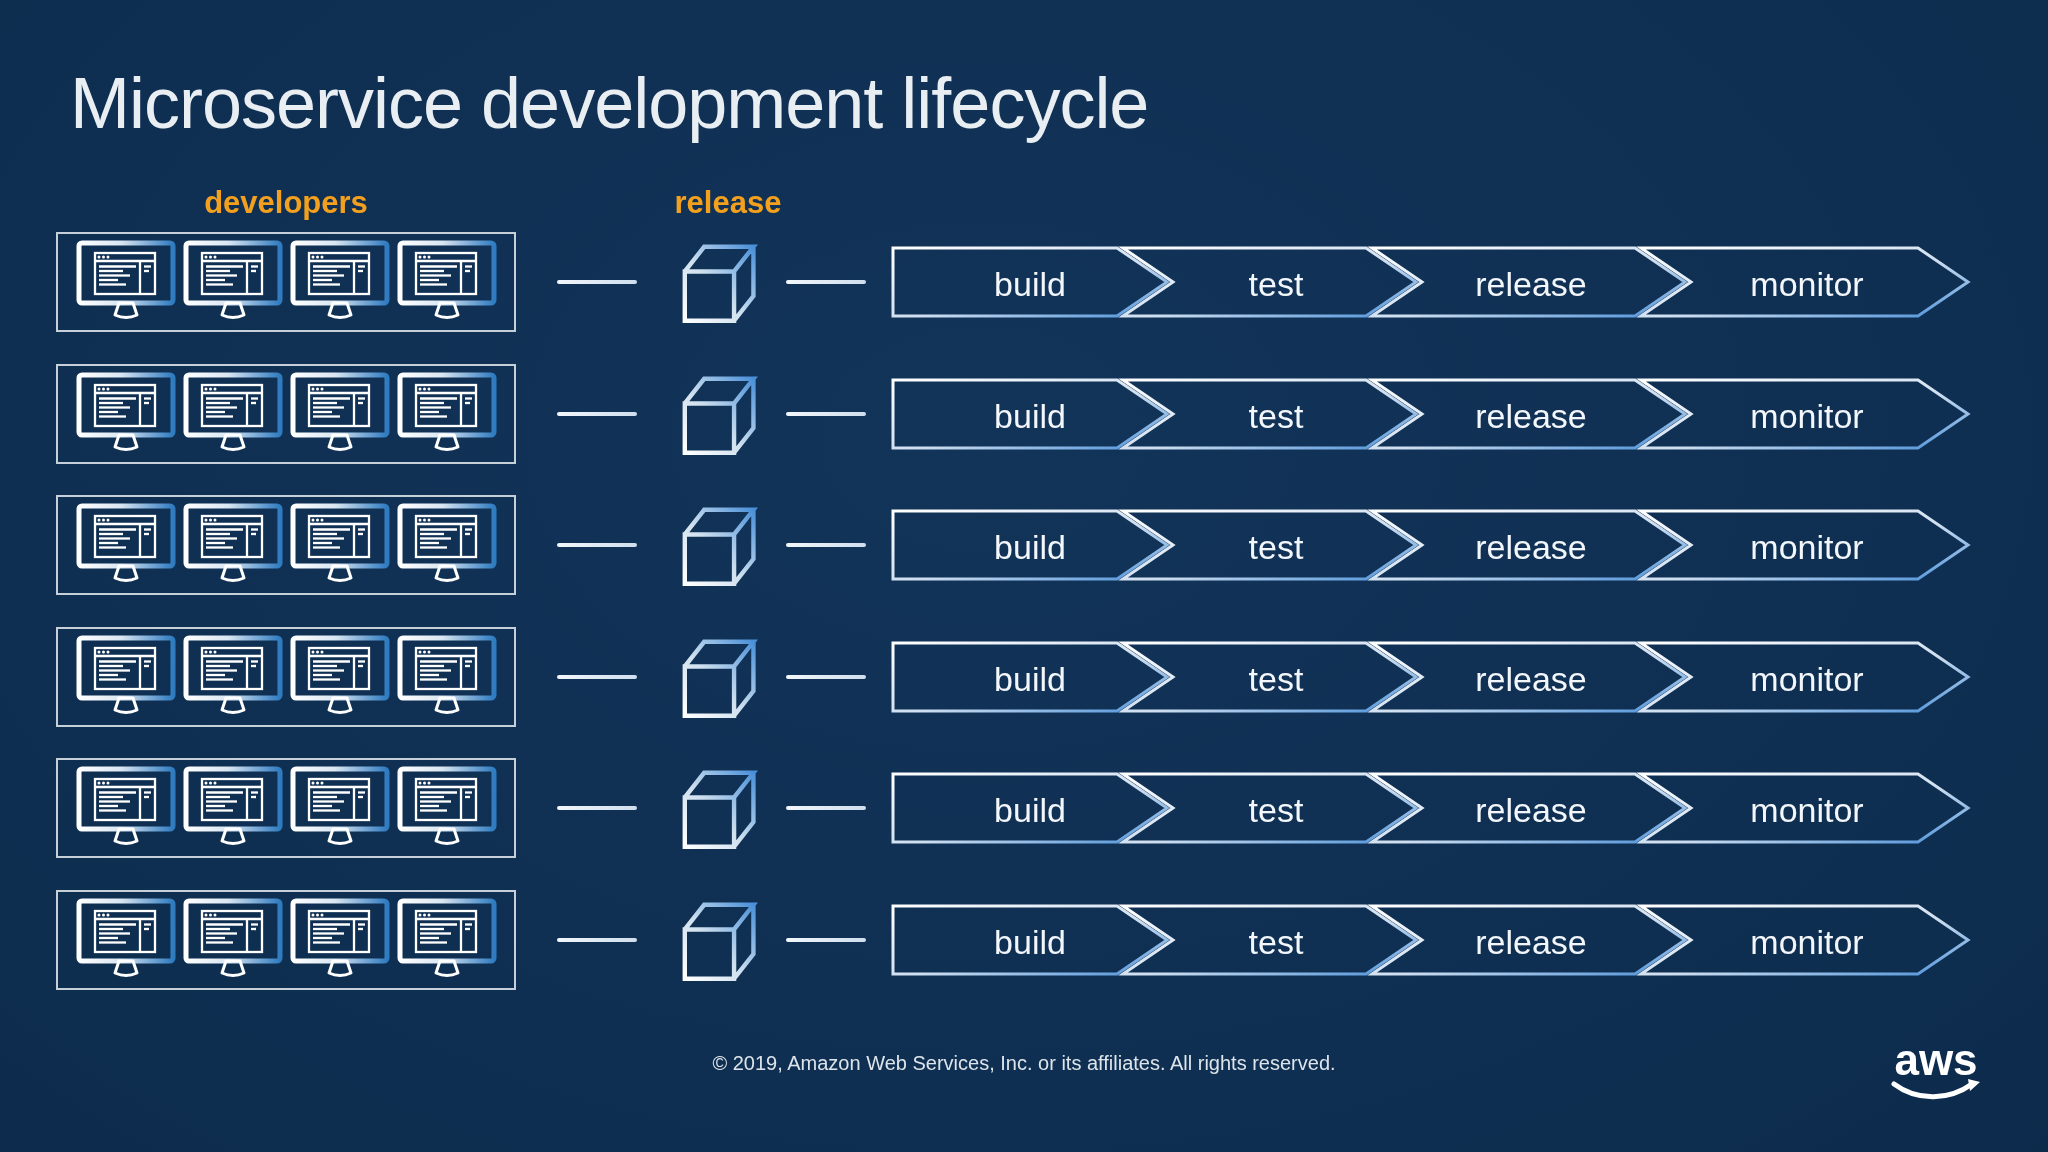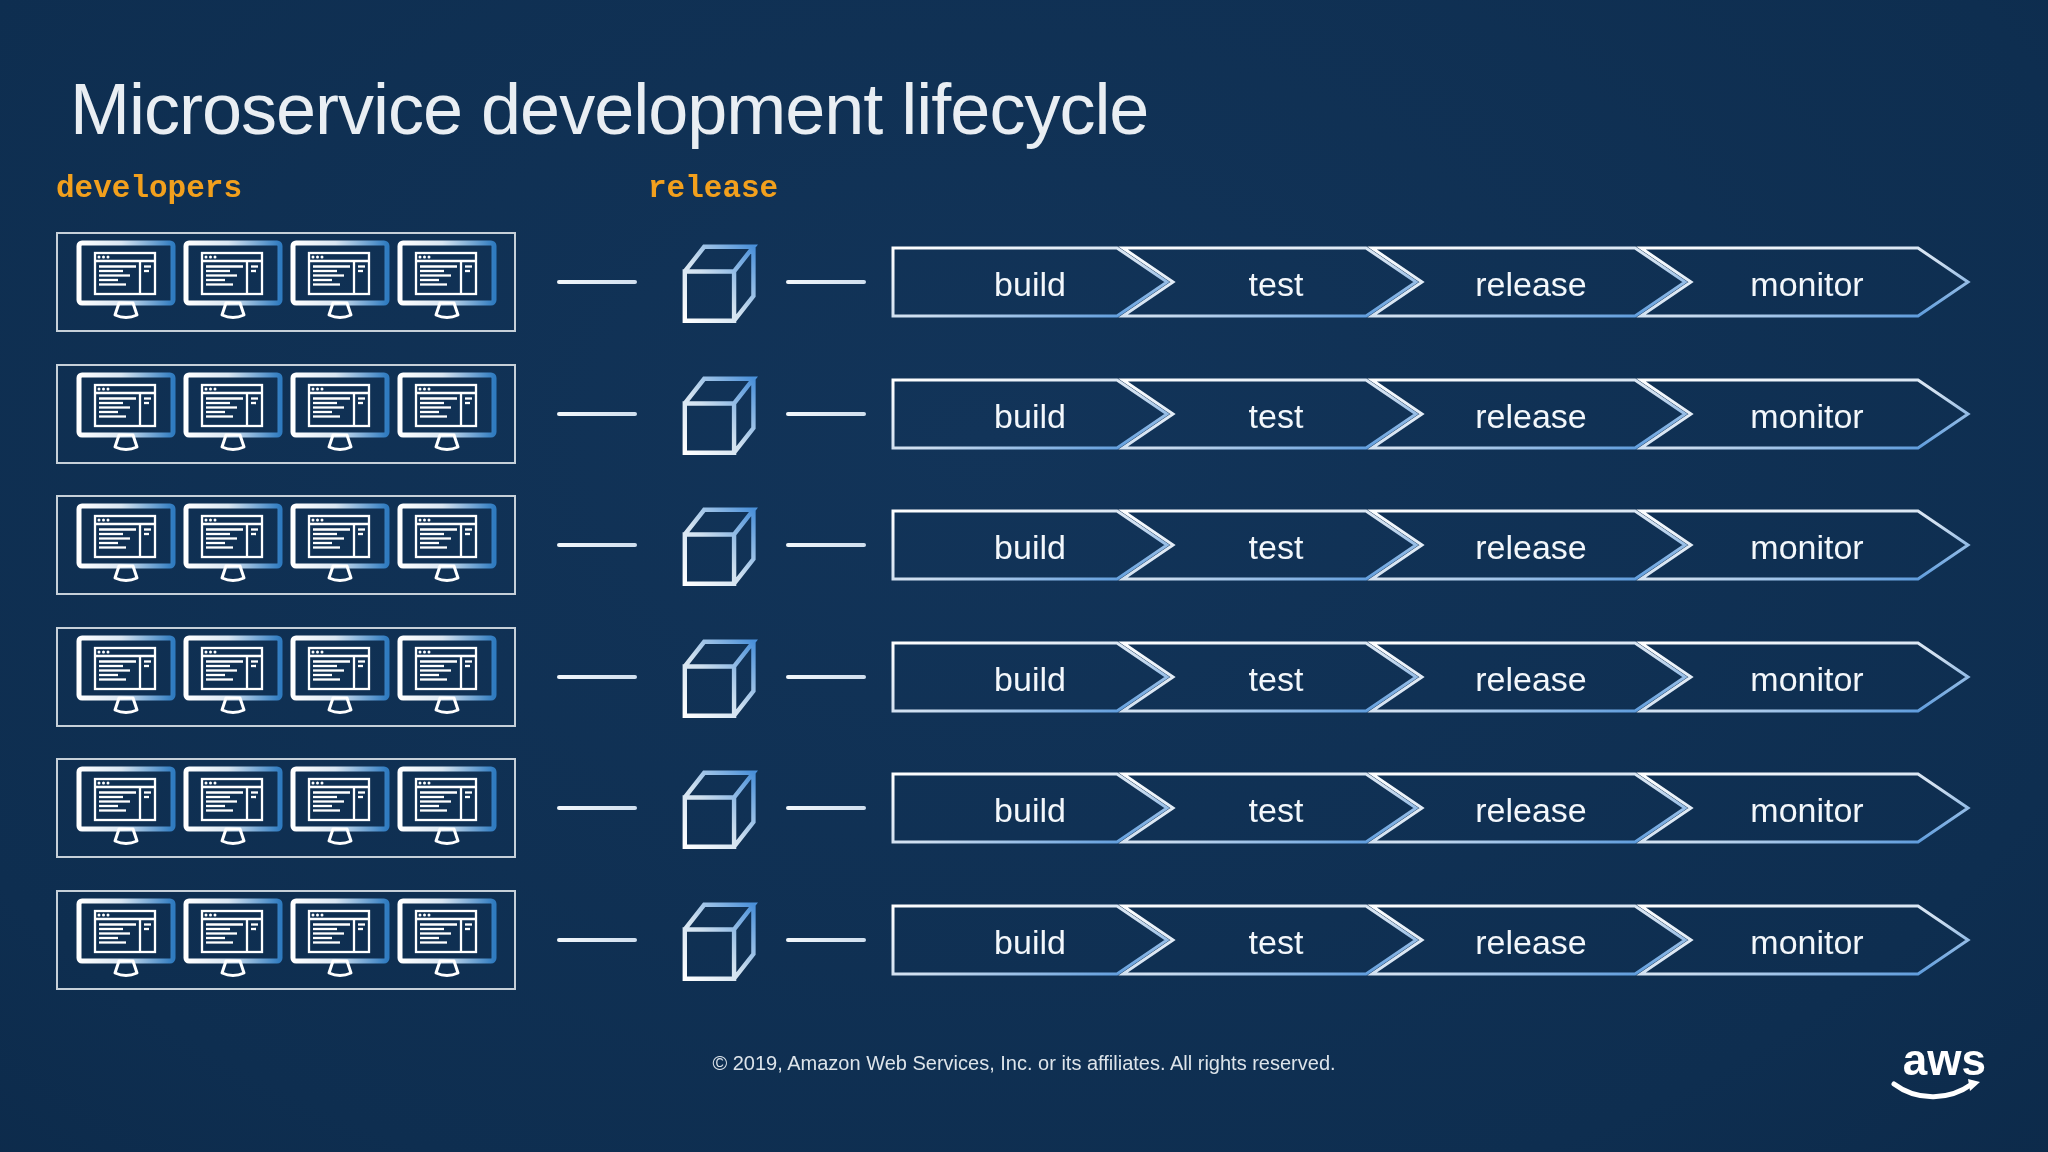--- a/index.html
+++ b/index.html
@@ -4,28 +4,28 @@
 <style>
   html,body{margin:0;padding:0;background:#06192b;}
   .slide{
     position:relative;
     width:2048px;height:1152px;
     overflow:hidden;
     font-family:"Liberation Sans",sans-serif;
     background:radial-gradient(115% 140% at 48% 38%, #123459 0%, #0e2e50 50%, #0a2441 88%, #081f36 100%);
   }
   .title{
-    position:absolute;left:70px;top:68px;
+    position:absolute;left:70px;top:62px;
     font-size:72px;font-weight:400;letter-spacing:-1px;
     color:#e9eef3;line-height:1.15;white-space:nowrap;
   }
   .col-header{
-    position:absolute;top:170px;height:38px;
+    position:absolute;top:184px;height:38px;
     font-size:31px;font-weight:700;color:#f2a01d;
-    line-height:38px;font-family:Liberation Mono, monospace;
+    text-align:center;line-height:38px;
   }
   .col-header.dev{left:56px;width:460px;}
   .col-header.svc{left:648px;width:160px;}
   .col-header.pipe{left:891px;width:1080px;}
 
   .row{position:absolute;left:0;width:2048px;height:100px;padding-left:36px;}
   .dev-box{
     position:absolute;left:56px;top:0;width:460px;height:100px;
     border:2px solid #c6d0d9;box-sizing:border-box;
     display:flex;align-items:center;justify-content:center;gap:7px;
@@ -41,21 +41,21 @@
   .cube{position:absolute;left:676px;top:5px;width:88px;height:90px;}
   .pipeline{position:absolute;left:891px;top:14px;width:1080px;height:72px;}
   .pipeline text{
     font-family:"Liberation Sans",sans-serif;
     font-size:34px;fill:#f3f7fb;
   }
   .footer{
     position:absolute;left:0;top:1052px;width:2048px;
     text-align:center;font-size:20px;color:#dde4ea;
   }
-  .aws-logo{position:absolute;left:1886px;top:1038px;width:100px;text-align:right;}
+  .aws-logo{position:absolute;left:1886px;top:1038px;width:100px;text-align:center;}
   .aws-text{
     font-size:44px;font-weight:700;color:#ffffff;
     letter-spacing:0px;line-height:1;font-family:"Liberation Sans",sans-serif;
   }
   .aws-smile{display:block;margin:-4px auto 0 auto;}
   .defs-holder{position:absolute;width:0;height:0;overflow:hidden;}
 </style>
 </head>
 <body>
 

